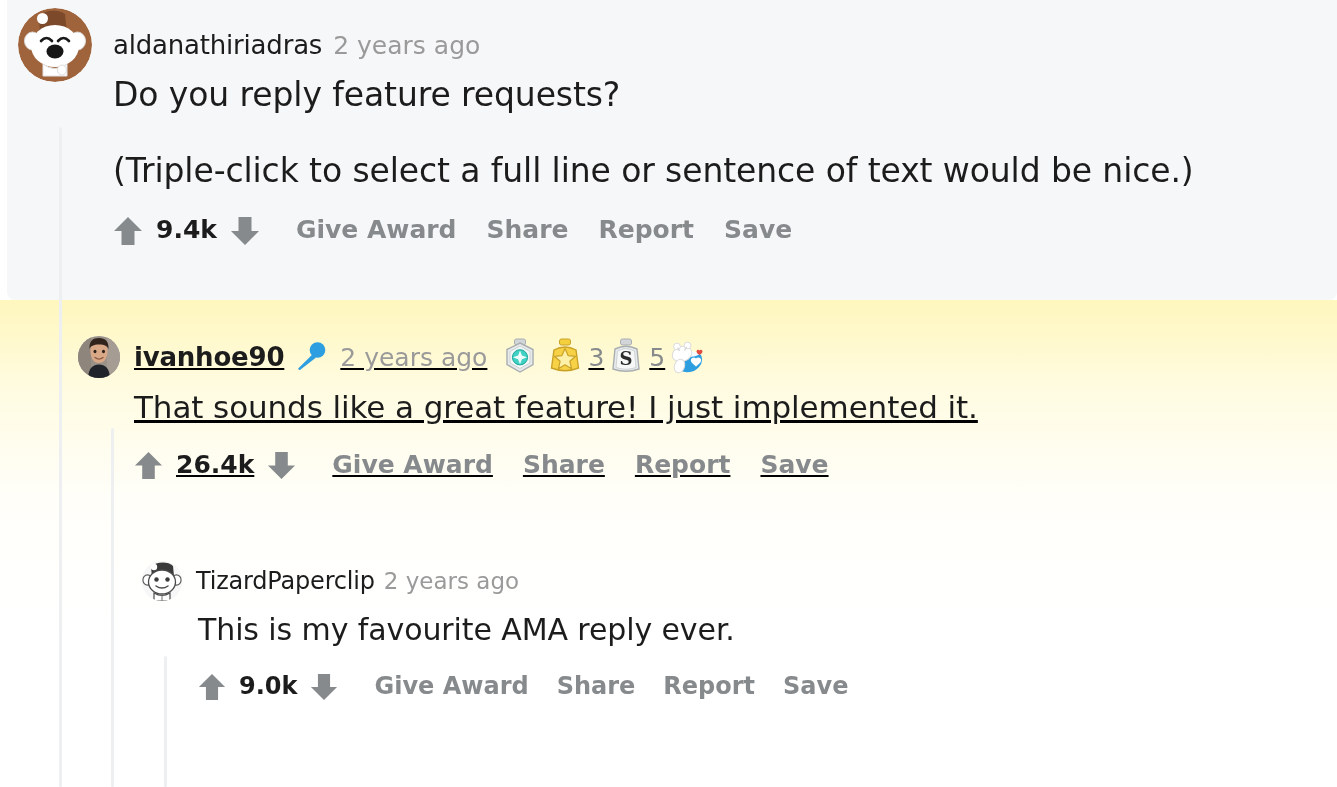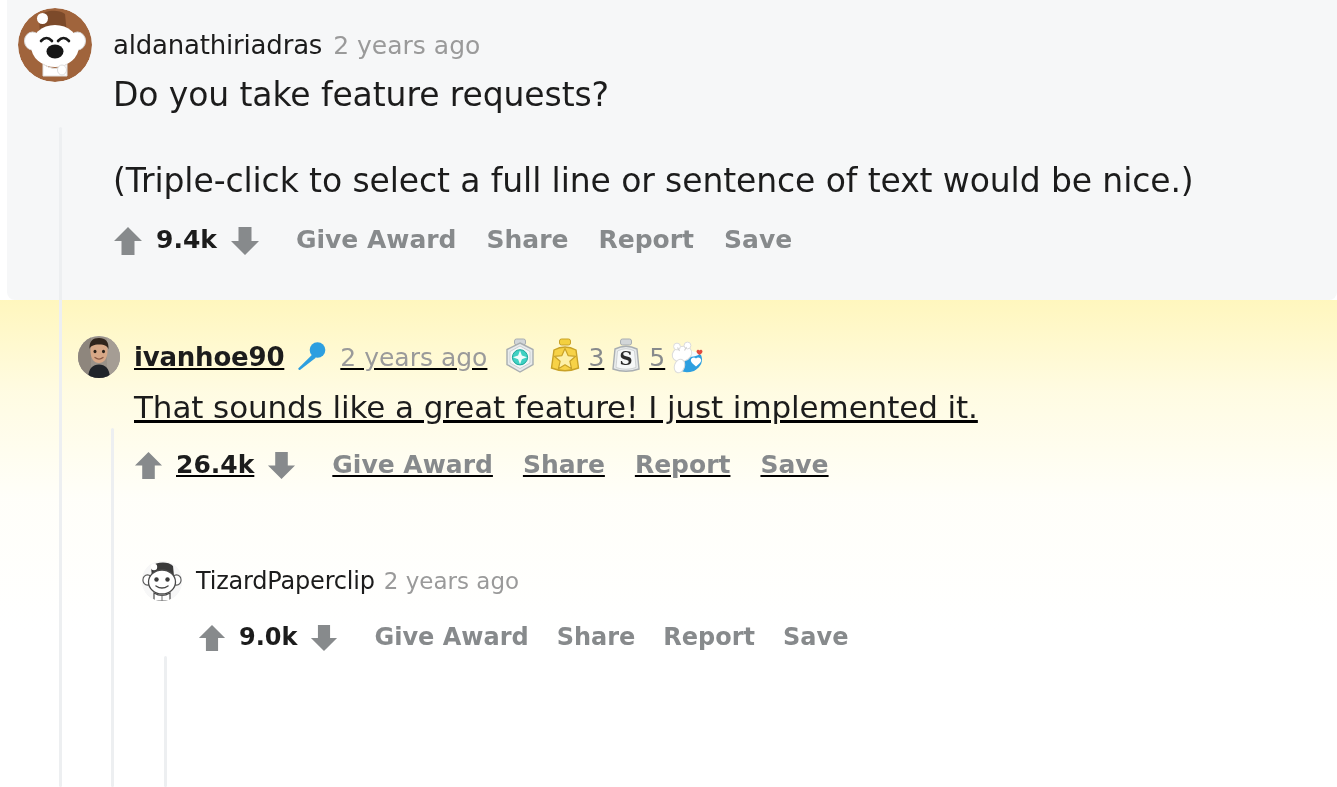--- a/index.html
+++ b/index.html
@@ -122,21 +122,21 @@
     margin-right: 5px;
   }
 
   
   .cbody {
     color: #1c1c1c;
     font-weight: 400;
     letter-spacing: -0.1px;
   }
   .c1 .cbody { font-size: 33px; line-height: 1.33; margin-top: 8px; margin-left: 95px; }
-  .c1 .cbody p + p { margin-top: 42px; }
+  .c1 .cbody p + p { margin-top: 32px; }
   .c2 .cbody { font-size: 31px; line-height: 1.33; margin-top: 10px; margin-left: 56px; }
   .c3 .cbody { font-size: 30px; line-height: 1.33; margin-top: 9px; margin-left: 56px; }
 
   
   .actions {
     display: flex;
     align-items: flex-start;
     margin-top: 22px;
   }
   .c1 .actions { margin-left: 95px; }
@@ -193,21 +193,21 @@
           <ellipse cx="37" cy="43.5" rx="8.5" ry="7" fill="#161616"></ellipse>
           <path d="M25 56 q12 9 24 0 l0 12 l-24 0 Z" fill="#ffffff" stroke="#e2e2e2" stroke-width="1"></path>
           <ellipse cx="44" cy="62" rx="4.5" ry="5" fill="#ffffff" stroke="#dcdcdc" stroke-width="1"></ellipse>
         </svg>
       </div>
       <span class="uname reg">aldanathiriadras</span>
       <span class="tstamp">2 years ago</span>
     </div>
 
     <div class="cbody">
-      <p>Do you take feature requests?</p>
+      <p>Do you reply feature requests?</p>
       <p>(Triple-click to select a full line or sentence of text would be nice.)</p>
     </div>
 
     <div class="actions">
       <svg class="vote-arrow" width="30" height="32" viewBox="0 0 30 32">
         <path d="M15 2 L29 16 L21.5 16 L21.5 30 L8.5 30 L8.5 16 L1 16 Z" fill="#878a8c"></path>
       </svg>
       <span class="score">9.4k</span>
       <svg class="vote-arrow" width="30" height="32" viewBox="0 0 30 32">
         <path d="M15 30 L29 16 L21.5 16 L21.5 2 L8.5 2 L8.5 16 L1 16 Z" fill="#878a8c"></path>
@@ -317,20 +317,23 @@
           <circle cx="25.5" cy="18.5" r="2.2" fill="#3a3a3a"></circle>
           <path d="M14 25 q6 4.2 12 0" stroke="#4a4a4a" stroke-width="1.5" fill="none" stroke-linecap="round"></path>
           <path d="M12 32 q8 5 16 0 l0 8 l-16 0 Z" fill="#ffffff" stroke="#4a4a4a" stroke-width="1.2"></path>
           <path d="M20 34.5 L20 40" stroke="#7a7a7a" stroke-width="1.1"></path>
         </svg>
       </div>
       <span class="uname reg sm">TizardPaperclip</span>
       <span class="tstamp sm">2 years ago</span>
     </div>
 
+    <div class="cbody">
+      <p>This is my favourite AMA reply ever.</p>
+    </div>
 
     <div class="actions">
       <svg class="vote-arrow" width="28" height="30" viewBox="0 0 30 32">
         <path d="M15 2 L29 16 L21.5 16 L21.5 30 L8.5 30 L8.5 16 L1 16 Z" fill="#878a8c"></path>
       </svg>
       <span class="score sm">9.0k</span>
       <svg class="vote-arrow" width="28" height="30" viewBox="0 0 30 32">
         <path d="M15 30 L29 16 L21.5 16 L21.5 2 L8.5 2 L8.5 16 L1 16 Z" fill="#878a8c"></path>
       </svg>
       <span class="act sm first">Give Award</span>

